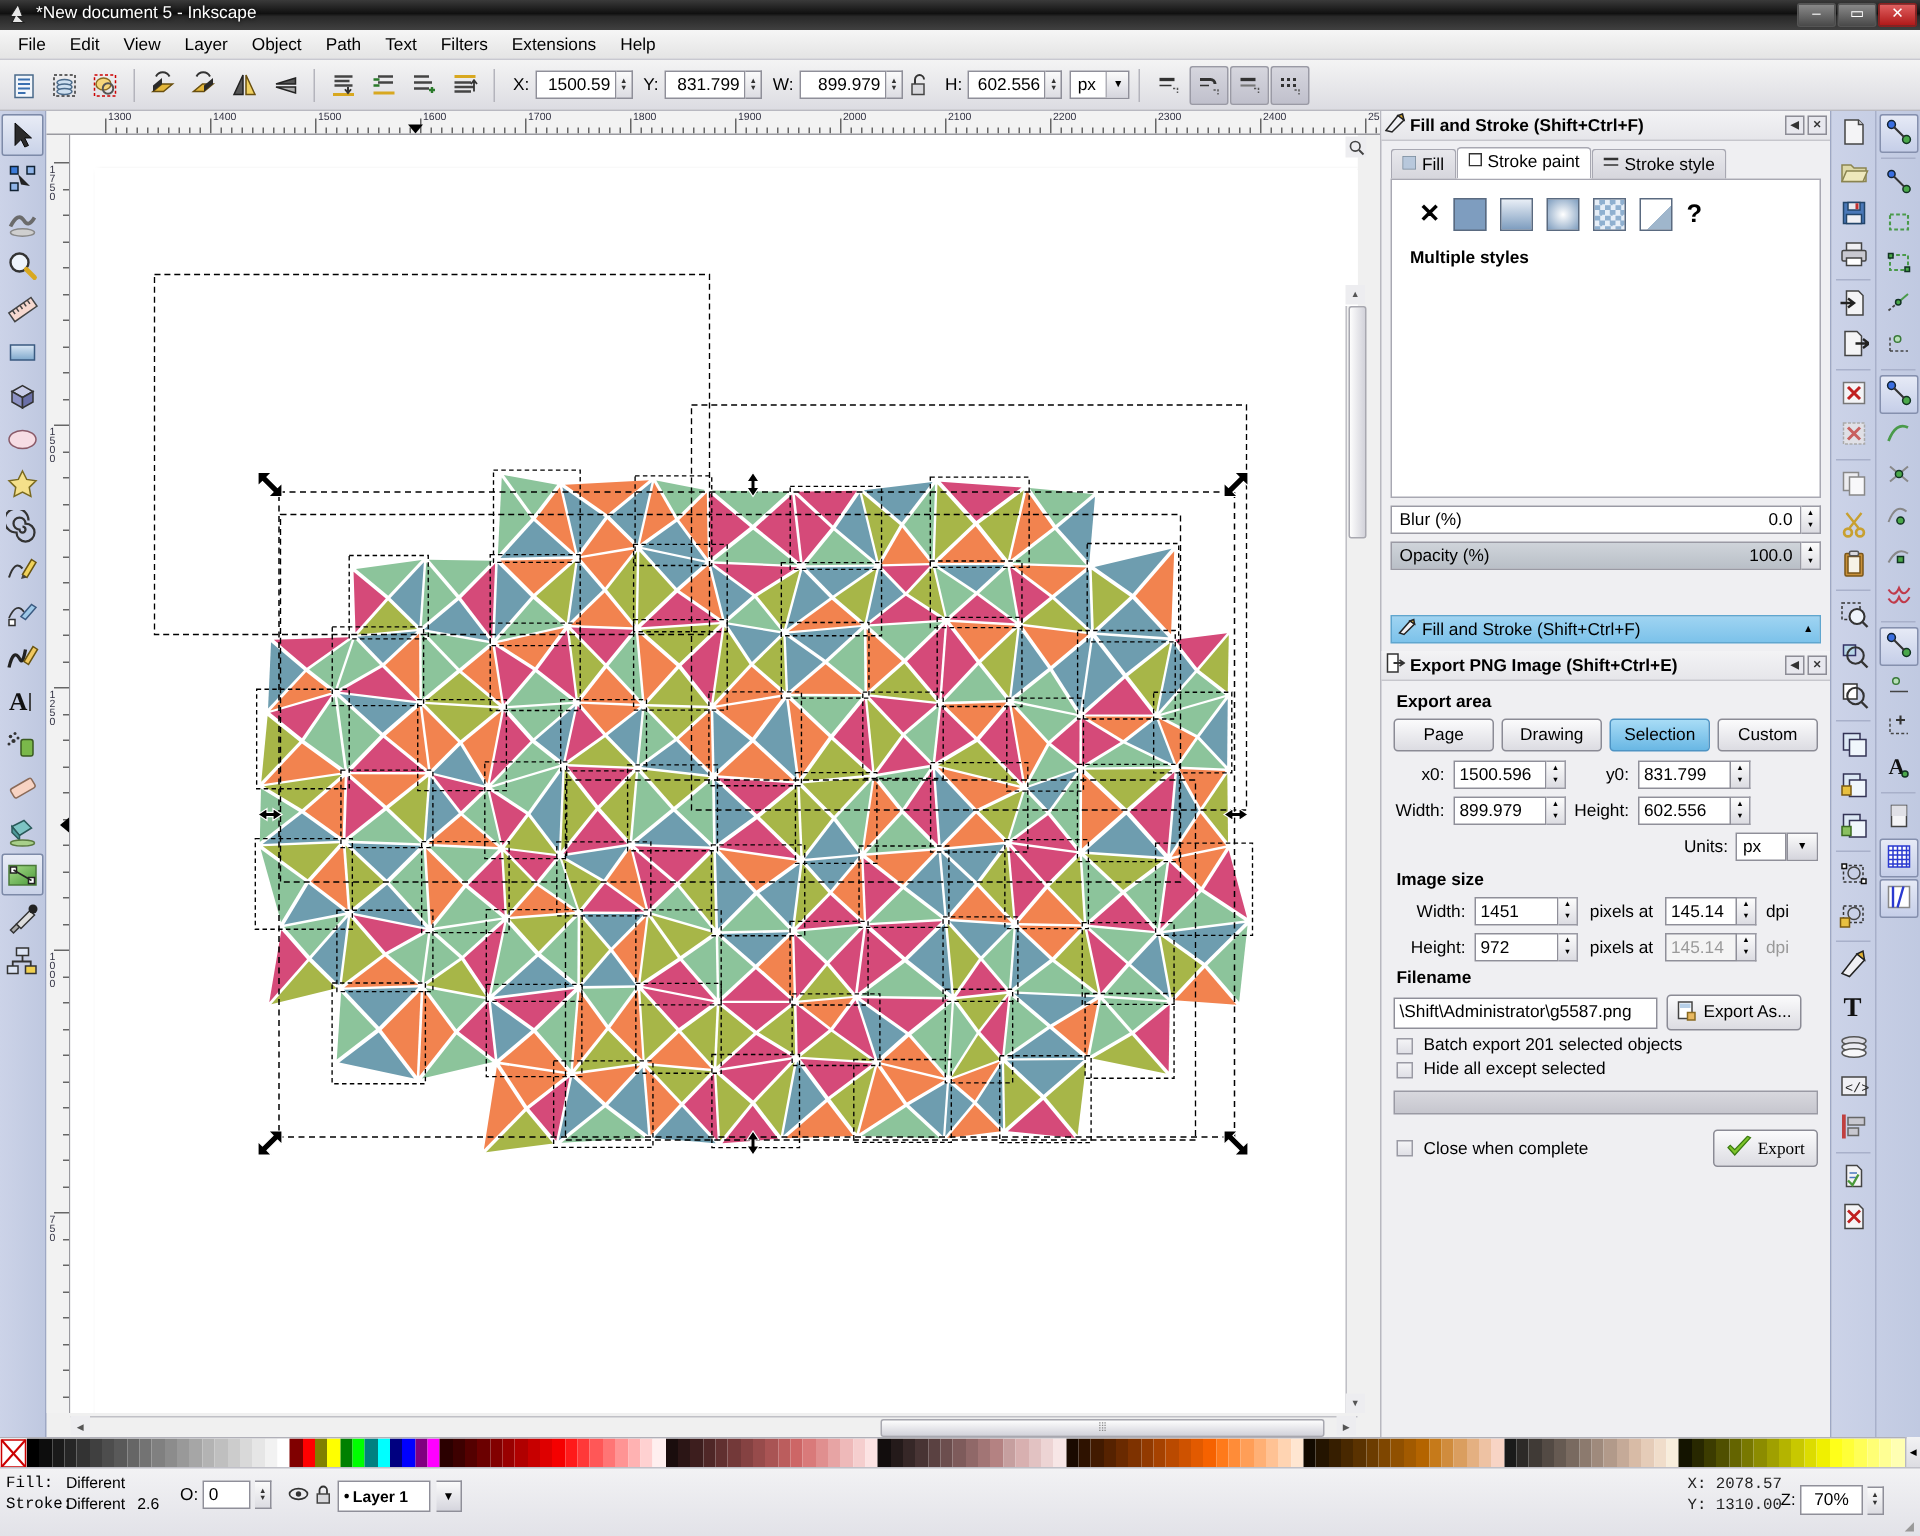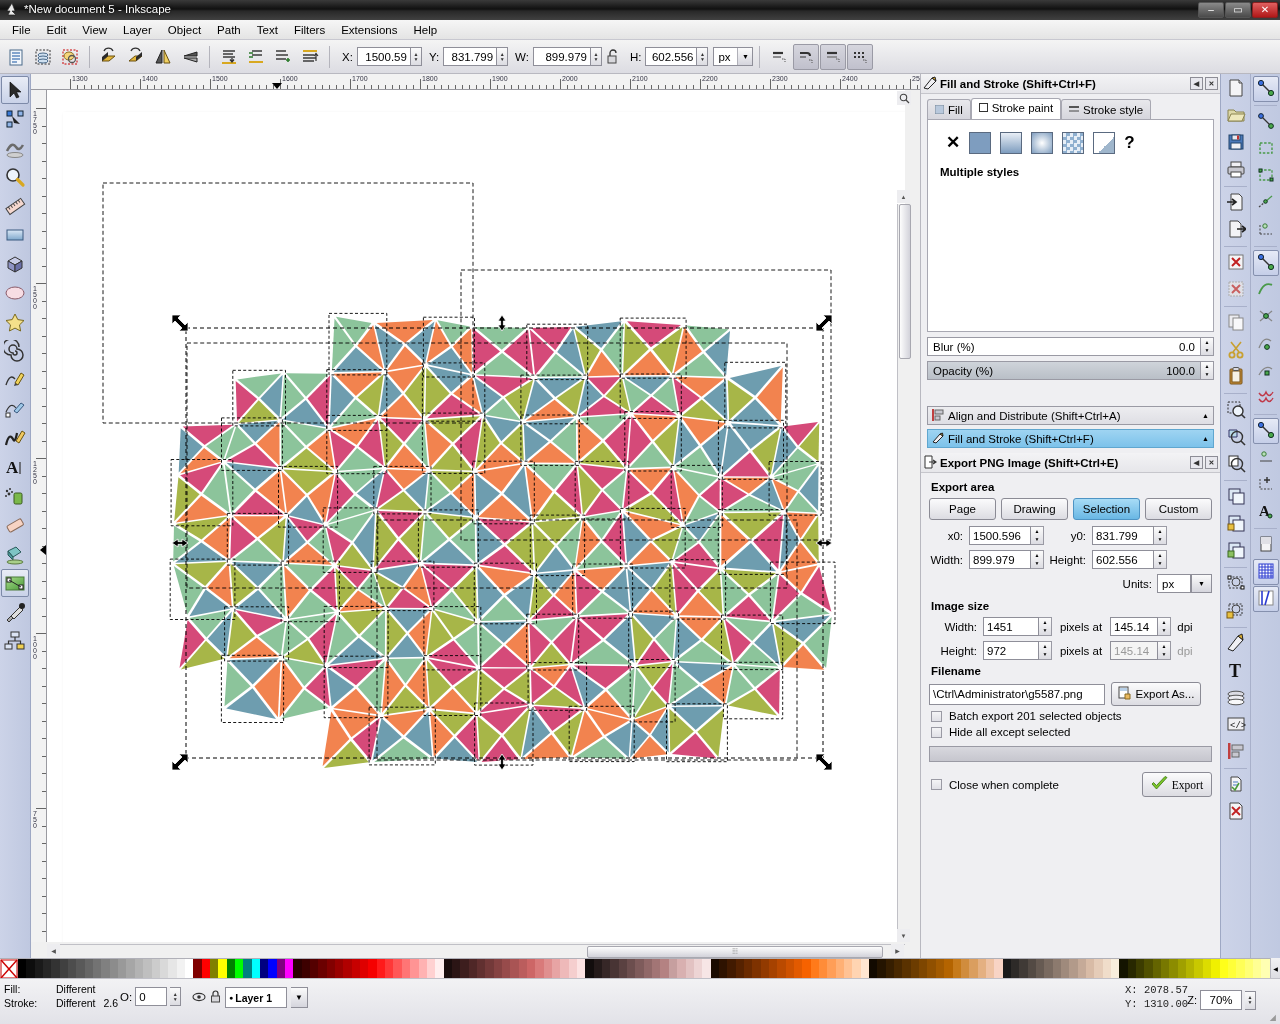--- a/index.html
+++ b/index.html
@@ -277,21 +277,21 @@
   }
 
   
   .statusbar {
     position:absolute; left:0; top:978px; width:1280px; height:46px;
     background:linear-gradient(to bottom,#f2f2f4,#e2e2e8);
     border-top:1px solid #c0c0c8;
   }
   .style-ind { position:absolute; left:4px; top:3px; font-size:10.5px; line-height:14px; }
   .si-row { display:flex; }
-  .si-lbl { width:52px; }
+  .si-lbl { width:40px;font-family:Liberation Mono, monospace; }
   .si-val { }
   .opa { position:absolute; left:120px; top:8px; display:flex; align-items:center; gap:3px; font-size:11.5px; }
   .opa-field { width:32px; height:19px; border:1px solid #8f8f99; background:#fff; padding:0 3px; font-size:11.5px; display:flex; align-items:center; }
   .layer-ind { position:absolute; left:192px; top:8px; display:flex; align-items:center; gap:4px; }
   .layer-combo {
     width:62px; height:21px; border:1px solid #8f8f99; background:#fff;
     font-size:10.5px; font-weight:bold; display:flex; align-items:center; padding-left:3px;
   }
   .layer-arrow {
     width:17px; height:21px; border:1px solid #8f8f99; border-left:none;
@@ -1449,31 +1449,20 @@
         <span>Opacity (%)</span>
         <span class="val">100.0</span>
       </div>
       <div class="vspin">
           <span>▲</span>
           <span>▼</span>
         </div>
     </div>
 
     <div style="height:26px"></div>
-    <div class="dockbar">
-      <span style="margin-right:4px;">
-        <svg width="12" height="12">
-            <rect x="0" y="0" width="2" height="12" fill="#c04040"></rect>
-            <rect x="3" y="1" width="8" height="4" fill="#c8c8d0" stroke="#666"></rect>
-            <rect x="3" y="7" width="5" height="4" fill="#c8c8d0" stroke="#666"></rect>
-          </svg>
-      </span>
-      <span>Align and Distribute (Shift+Ctrl+A)</span>
-      <span class="arr">▲</span>
-    </div>
     <div style="height:4px"></div>
     <div class="dockbar sel">
       <span style="margin-right:4px;">
         <svg width="12" height="12">
             <path d="M1 10 L8 2 L11 4 L4 11 Z" fill="#f0f0f4" stroke="#222"></path>
             <path d="M8 2 L11 4 L10.5 1 Z" fill="#e0b030" stroke="#222"></path>
           </svg>
       </span>
       <span>Fill and Stroke (Shift+Ctrl+F)</span>
       <span class="arr">▲</span>
@@ -1570,21 +1559,21 @@
         <div class="vspin">
             <span>▲</span>
             <span>▼</span>
           </div>
         <span class="glbl" style="width:28px; text-align:center; color:#999;">dpi</span>
       </div>
     </div>
 
     <div class="sect-hdr" style="padding-top:0;">Filename</div>
     <div style="display:flex; padding:0 8px; gap:6px; align-items:center;">
-      <div class="pathfield" style="width:176px;">\Ctrl\Administrator\g5587.png</div>
+      <div class="pathfield" style="width:176px;">\Shift\Administrator\g5587.png</div>
       <div class="gbtn" style="width:90px; flex:none; height:24px; gap:4px;">
         <span>
           <svg width="14" height="14">
               <rect x="1" y="1" width="9" height="11" fill="#fff" stroke="#444"></rect>
               <rect x="2" y="2" width="7" height="3" fill="#b8d0e8"></rect>
               <path d="M7 8 L12 8 L12 13 L7 13 Z" fill="#e8b860" stroke="#8a6a20"></path>
             </svg>
         </span>
         <span>Export As...</span>
       </div>

